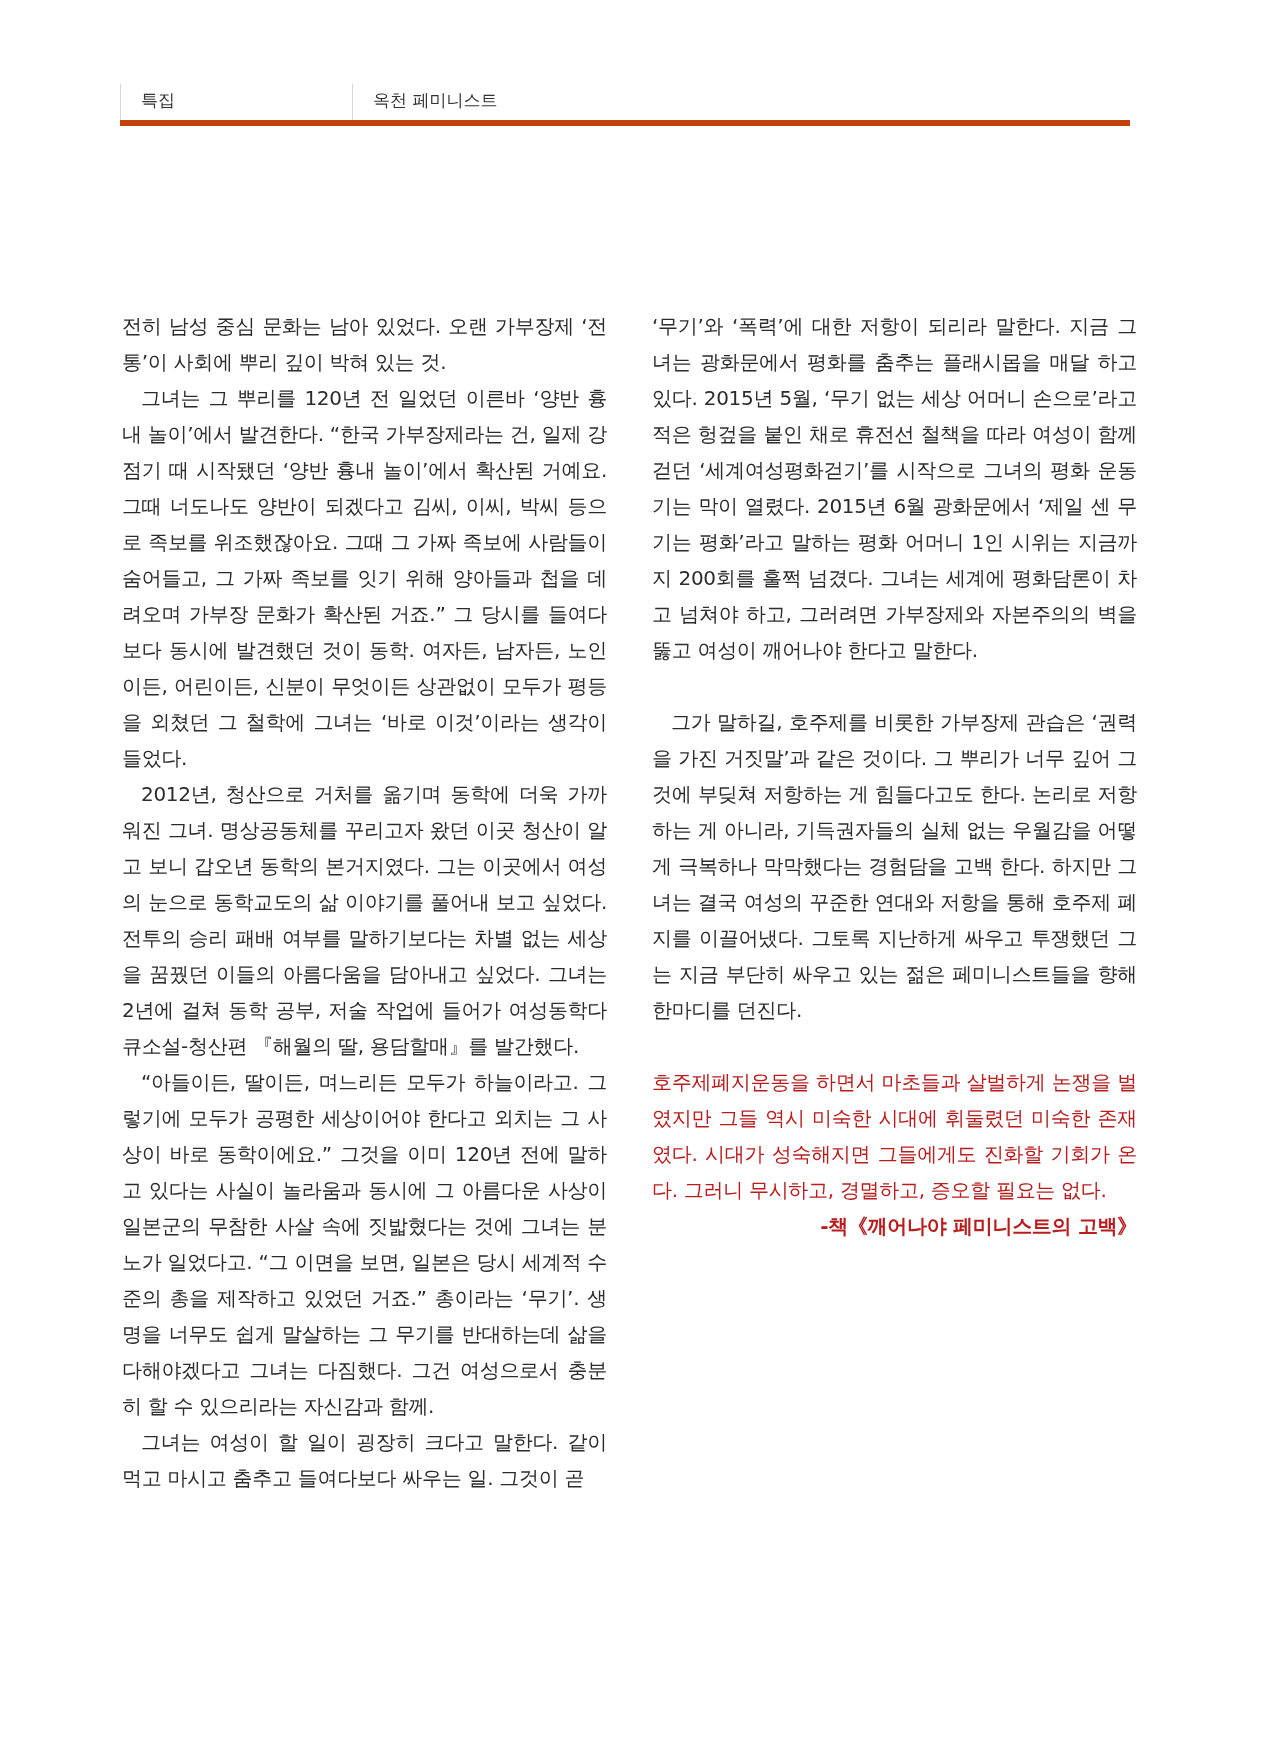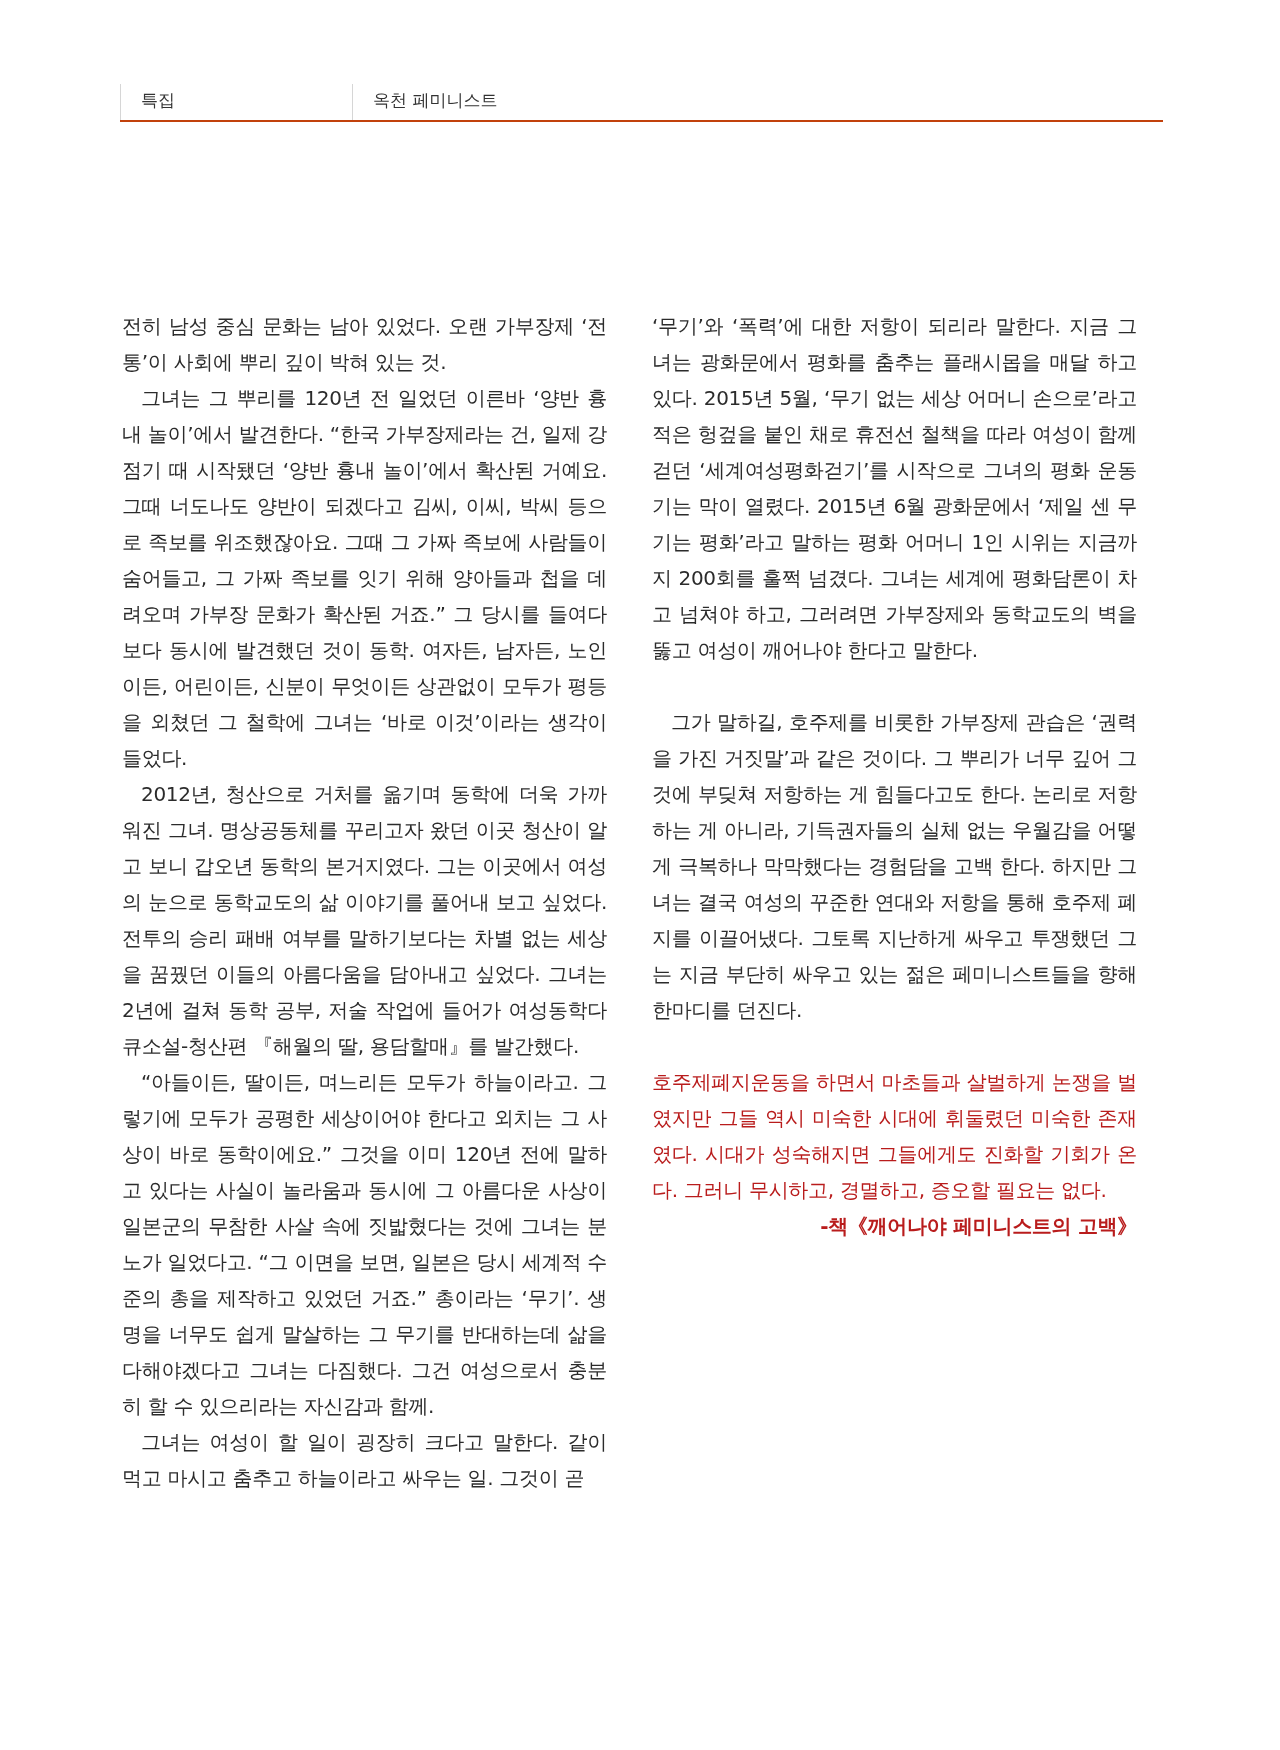--- a/index.html
+++ b/index.html
@@ -3,22 +3,21 @@
 <meta charset="utf-8">
 <style>
   html, body { margin: 0; padding: 0; background: #ffffff; }
   body {
     width: 1280px; height: 1750px; position: relative; overflow: hidden;
     font-family: "DejaVu Sans", "Liberation Sans", sans-serif;
     color: #2b2b2b;
   }
   .header {
     position: absolute; left: 120px; top: 84px; width: 1010px; height: 36px;
-    border-bottom: 2px solid #c2410c;
-    padding-left: 33px;
+    border-bottom: 6px solid #c2410c;
   }
   .header .sec {
     position: absolute; top: 0; height: 36px; line-height: 32px;
     font-size: 17px; color: #333;
     border-left: 1px solid #d6d6d6;
   }
   .header .sec1 { left: 0; width: 216px; padding-left: 20px; box-sizing: border-box; }
   .header .sec2 { left: 232px; padding-left: 20px; }
   .col {
     position: absolute; top: 308px; width: 485px;
@@ -43,24 +42,24 @@
 <div class="header">
   <div class="sec sec1">특집</div>
   <div class="sec sec2">옥천 페미니스트</div>
 </div>
 
 <div class="col left">
   <p>전히 남성 중심 문화는 남아 있었다. 오랜 가부장제 ‘전통’이 사회에 뿌리 깊이 박혀 있는 것.</p>
   <p class="indent">그녀는 그 뿌리를 120년 전 일었던 이른바 ‘양반 흉내 놀이’에서 발견한다. “한국 가부장제라는 건, 일제 강점기 때 시작됐던 ‘양반 흉내 놀이’에서 확산된 거예요. 그때 너도나도 양반이 되겠다고 김씨, 이씨, 박씨 등으로 족보를 위조했잖아요. 그때 그 가짜 족보에 사람들이 숨어들고, 그 가짜 족보를 잇기 위해 양아들과 첩을 데려오며 가부장 문화가 확산된 거죠.” 그 당시를 들여다보다 동시에 발견했던 것이 동학. 여자든, 남자든, 노인이든, 어린이든, 신분이 무엇이든 상관없이 모두가 평등을 외쳤던 그 철학에 그녀는 ‘바로 이것’이라는 생각이 들었다.</p>
   <p class="indent">2012년, 청산으로 거처를 옮기며 동학에 더욱 가까워진 그녀. 명상공동체를 꾸리고자 왔던 이곳 청산이 알고 보니 갑오년 동학의 본거지였다. 그는 이곳에서 여성의 눈으로 동학교도의 삶 이야기를 풀어내 보고 싶었다. 전투의 승리 패배 여부를 말하기보다는 차별 없는 세상을 꿈꿨던 이들의 아름다움을 담아내고 싶었다. 그녀는 2년에 걸쳐 동학 공부, 저술 작업에 들어가 여성동학다큐소설-청산편 『해월의 딸, 용담할매』를 발간했다.</p>
   <p class="indent">“아들이든, 딸이든, 며느리든 모두가 하늘이라고. 그렇기에 모두가 공평한 세상이어야 한다고 외치는 그 사상이 바로 동학이에요.” 그것을 이미 120년 전에 말하고 있다는 사실이 놀라움과 동시에 그 아름다운 사상이 일본군의 무참한 사살 속에 짓밟혔다는 것에 그녀는 분노가 일었다고. “그 이면을 보면, 일본은 당시 세계적 수준의 총을 제작하고 있었던 거죠.” 총이라는 ‘무기’. 생명을 너무도 쉽게 말살하는 그 무기를 반대하는데 삶을 다해야겠다고 그녀는 다짐했다. 그건 여성으로서 충분히 할 수 있으리라는 자신감과 함께.</p>
-  <p class="indent">그녀는 여성이 할 일이 굉장히 크다고 말한다. 같이 먹고 마시고 춤추고 하늘이라고 싸우는 일. 그것이 곧</p>
+  <p class="indent">그녀는 여성이 할 일이 굉장히 크다고 말한다. 같이 먹고 마시고 춤추고 들여다보다 싸우는 일. 그것이 곧</p>
 </div>
 
 <div class="col right">
-  <p>‘무기’와 ‘폭력’에 대한 저항이 되리라 말한다. 지금 그녀는 광화문에서 평화를 춤추는 플래시몹을 매달 하고 있다. 2015년 5월, ‘무기 없는 세상 어머니 손으로’라고 적은 헝겊을 붙인 채로 휴전선 철책을 따라 여성이 함께 걷던 ‘세계여성평화걷기’를 시작으로 그녀의 평화 운동기는 막이 열렸다. 2015년 6월 광화문에서 ‘제일 센 무기는 평화’라고 말하는 평화 어머니 1인 시위는 지금까지 200회를 훌쩍 넘겼다. 그녀는 세계에 평화담론이 차고 넘쳐야 하고, 그러려면 가부장제와 동학교도의 벽을 뚫고 여성이 깨어나야 한다고 말한다.</p>
+  <p>‘무기’와 ‘폭력’에 대한 저항이 되리라 말한다. 지금 그녀는 광화문에서 평화를 춤추는 플래시몹을 매달 하고 있다. 2015년 5월, ‘무기 없는 세상 어머니 손으로’라고 적은 헝겊을 붙인 채로 휴전선 철책을 따라 여성이 함께 걷던 ‘세계여성평화걷기’를 시작으로 그녀의 평화 운동기는 막이 열렸다. 2015년 6월 광화문에서 ‘제일 센 무기는 평화’라고 말하는 평화 어머니 1인 시위는 지금까지 200회를 훌쩍 넘겼다. 그녀는 세계에 평화담론이 차고 넘쳐야 하고, 그러려면 가부장제와 자본주의의 벽을 뚫고 여성이 깨어나야 한다고 말한다.</p>
   <div class="gap"></div>
   <p class="indent">그가 말하길, 호주제를 비롯한 가부장제 관습은 ‘권력을 가진 거짓말’과 같은 것이다. 그 뿌리가 너무 깊어 그것에 부딪쳐 저항하는 게 힘들다고도 한다. 논리로 저항하는 게 아니라, 기득권자들의 실체 없는 우월감을 어떻게 극복하나 막막했다는 경험담을 고백 한다. 하지만 그녀는 결국 여성의 꾸준한 연대와 저항을 통해 호주제 폐지를 이끌어냈다. 그토록 지난하게 싸우고 투쟁했던 그는 지금 부단히 싸우고 있는 젊은 페미니스트들을 향해 한마디를 던진다.</p>
   <div class="quote">
     <p>호주제폐지운동을 하면서 마초들과 살벌하게 논쟁을 벌였지만 그들 역시 미숙한 시대에 휘둘렸던 미숙한 존재였다. 시대가 성숙해지면 그들에게도 진화할 기회가 온다. 그러니 무시하고, 경멸하고, 증오할 필요는 없다.</p>
     <p class="src">-책《깨어나야 페미니스트의 고백》</p>
   </div>
 </div>
 
 </body></html>

